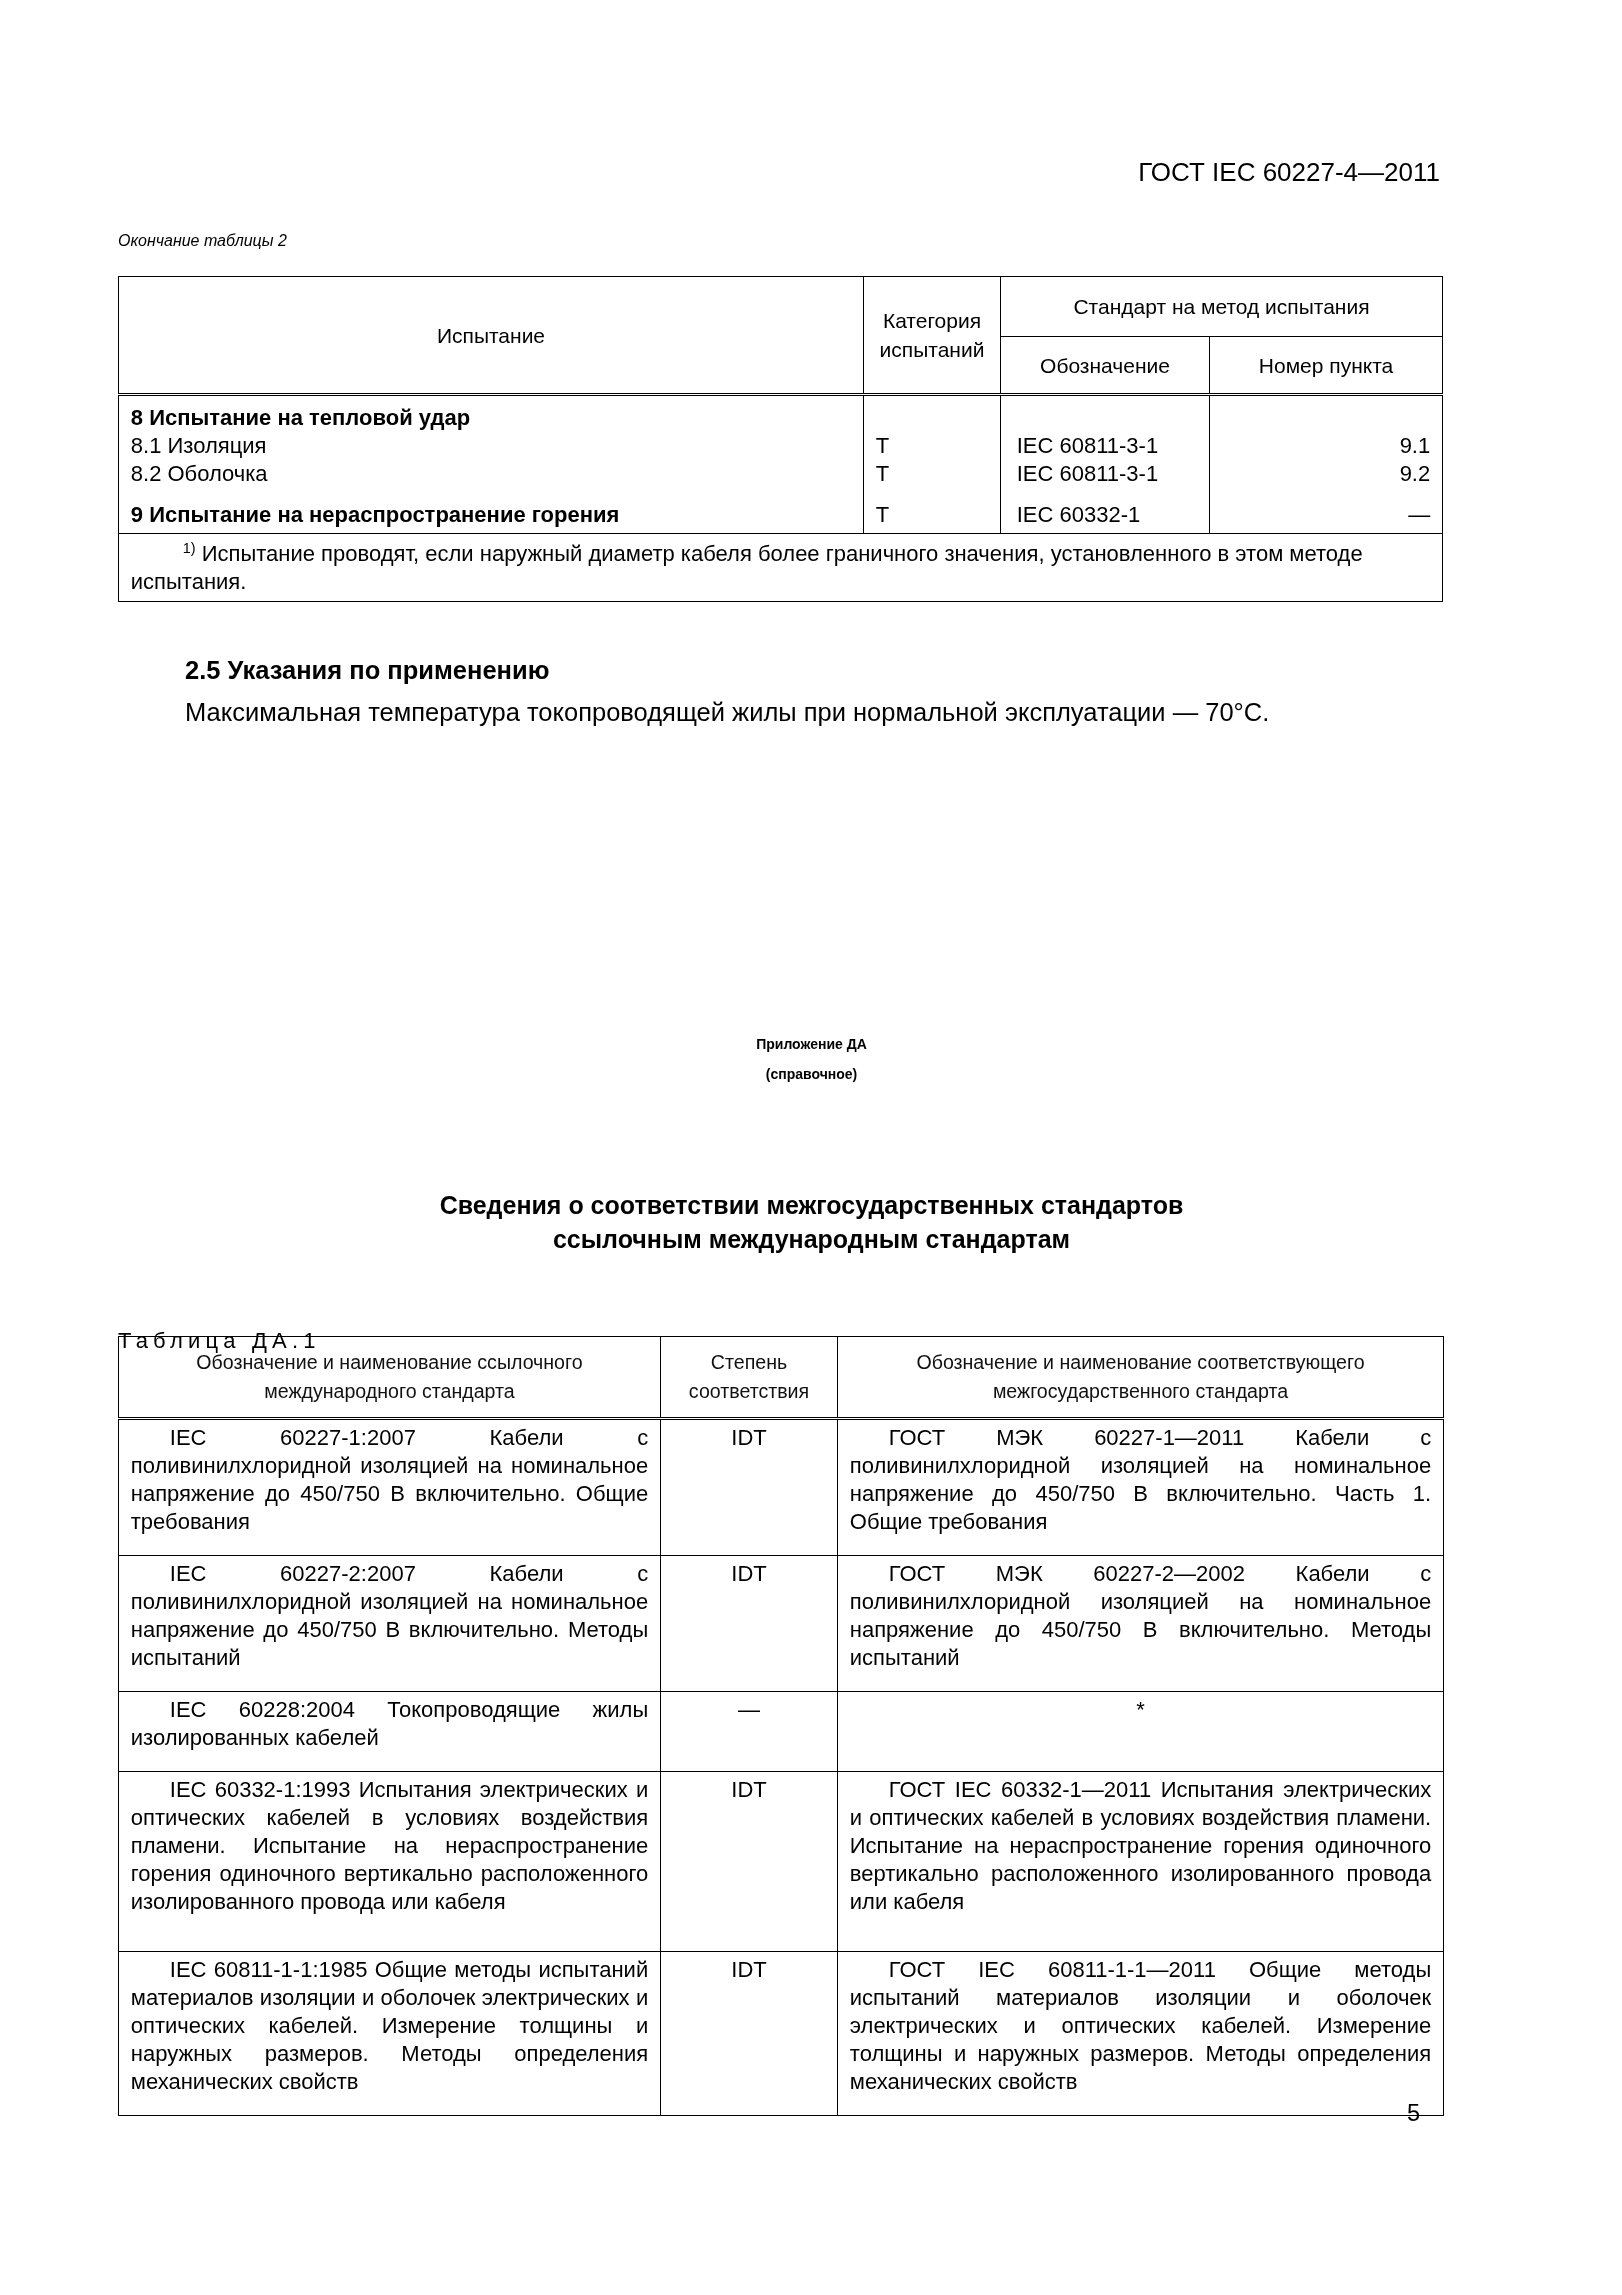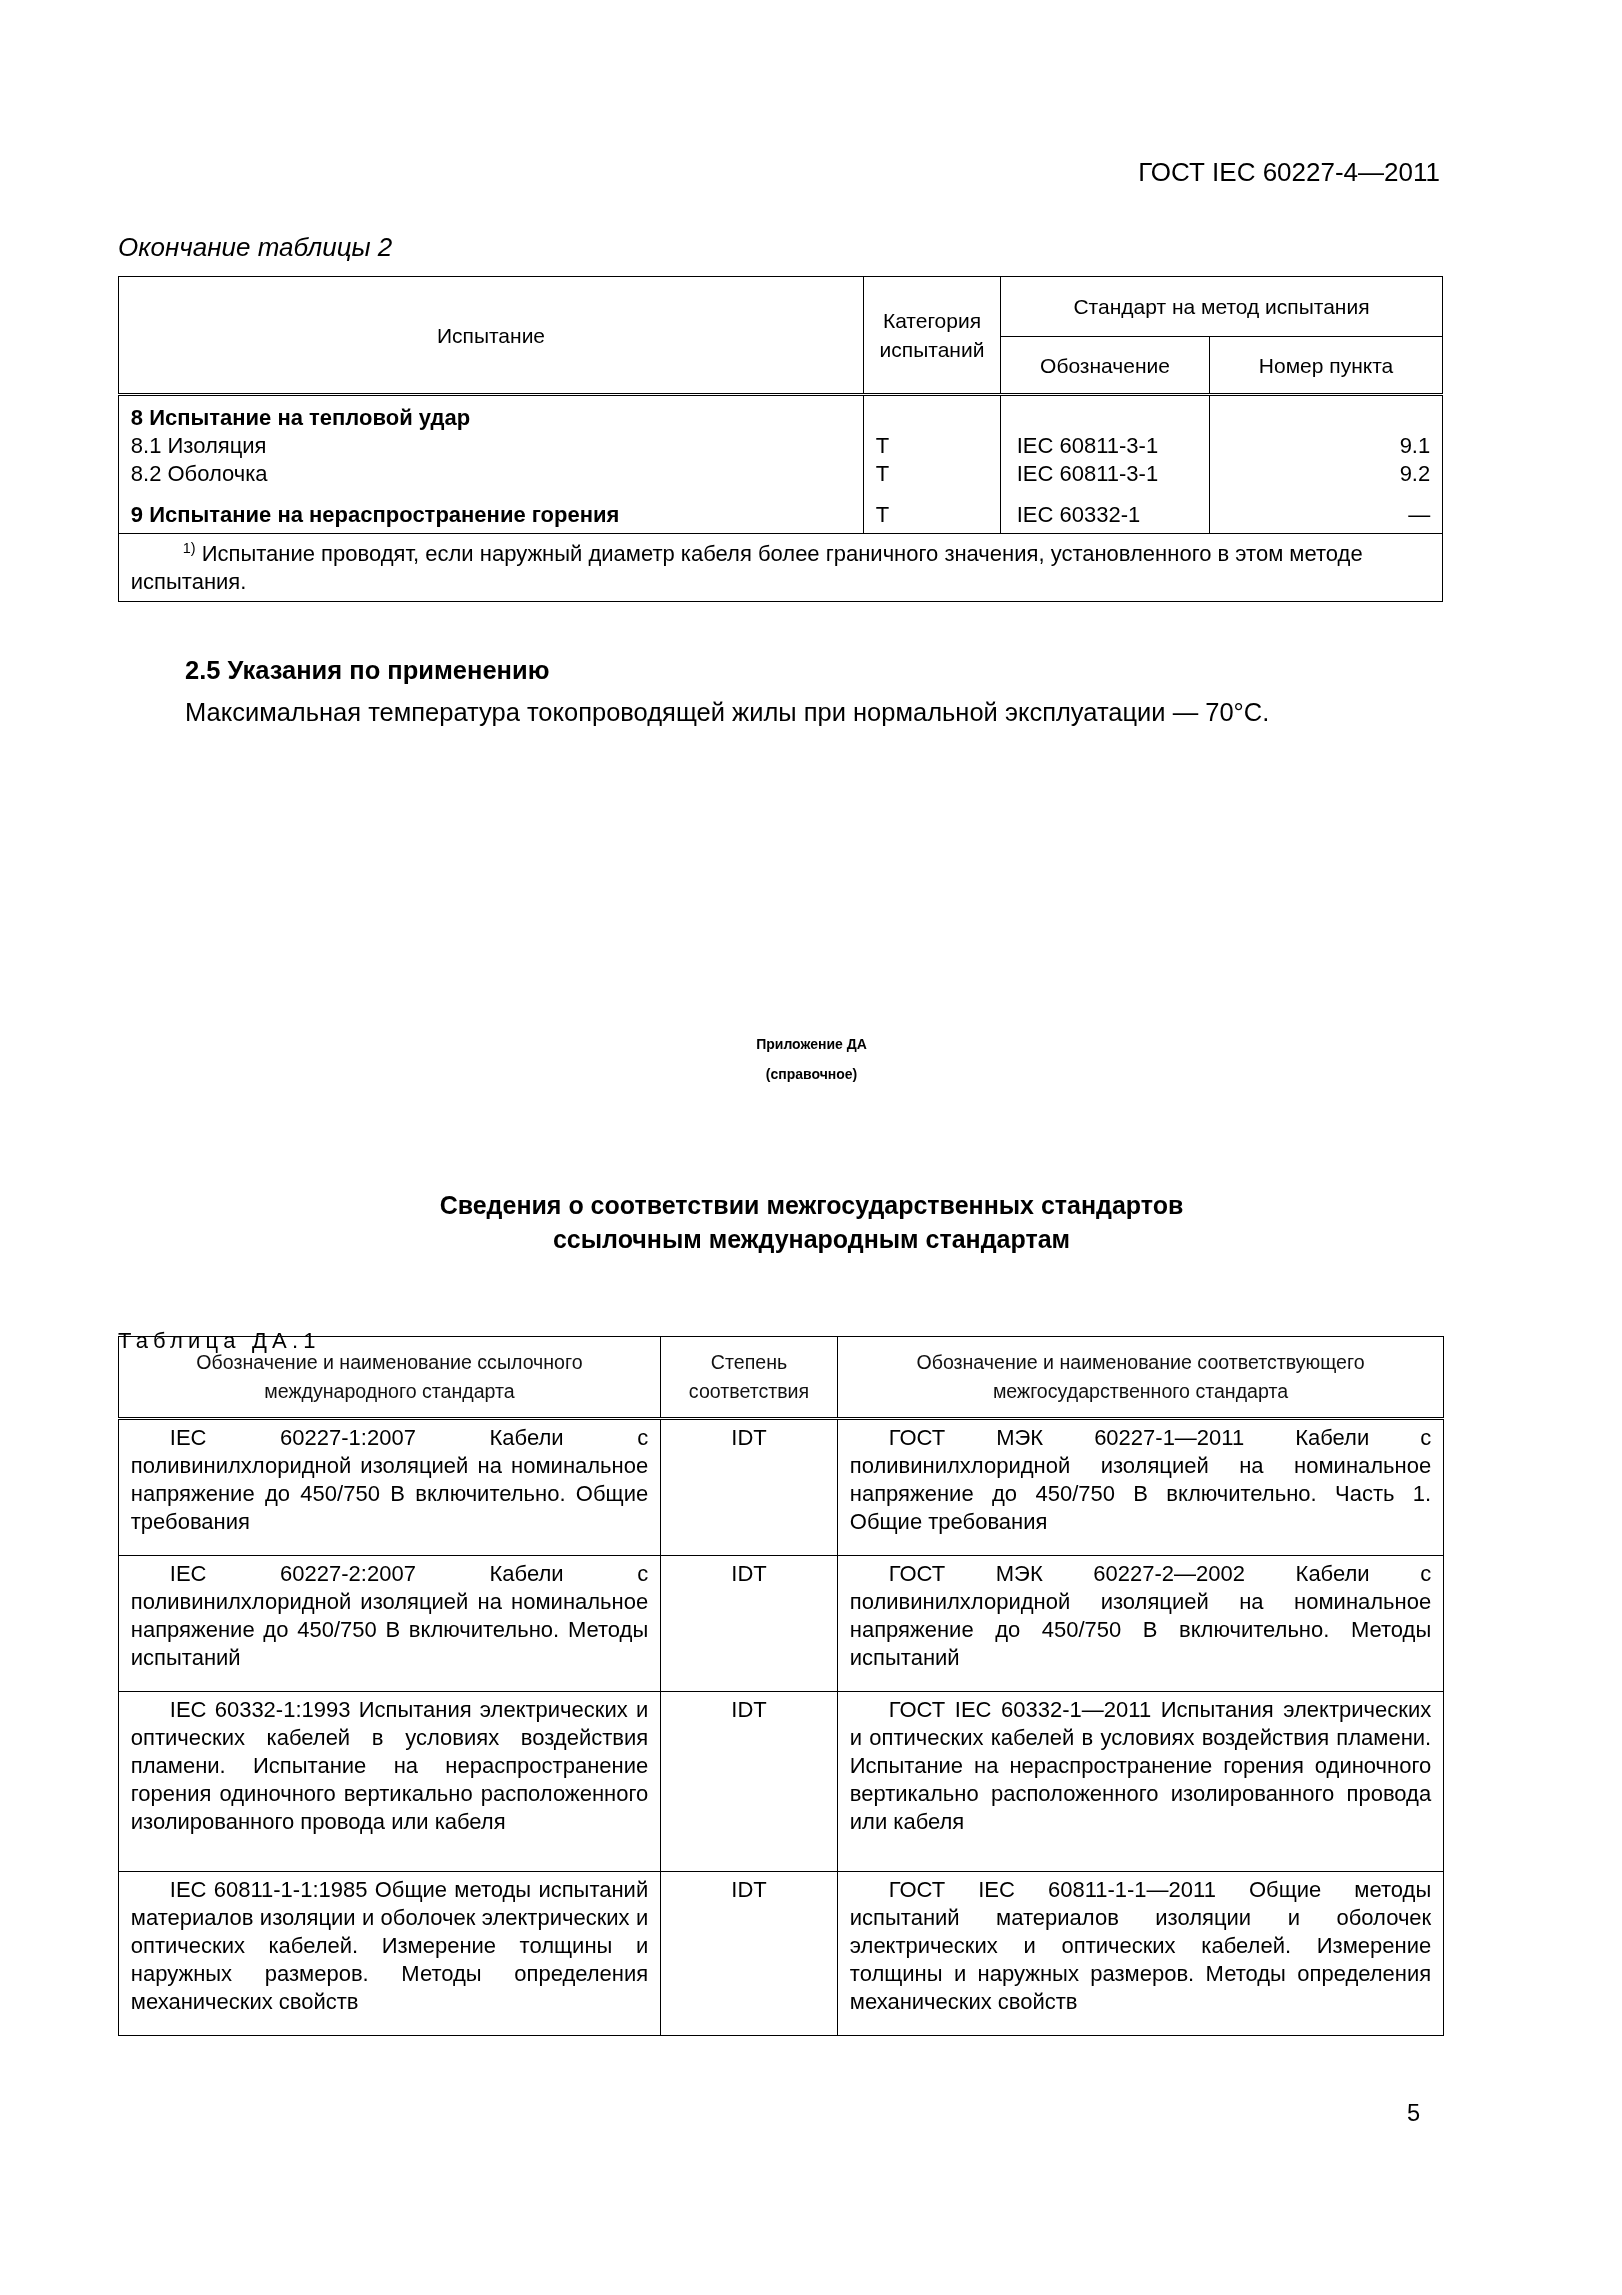--- a/index.html
+++ b/index.html
@@ -1,20 +1,20 @@
 <!DOCTYPE html>
 <html style="font-size:10.5px"><head>
 <meta charset="utf-8">
 <style>
   html, body { margin: 0; padding: 0; background: #ffffff; }
   body { width: 1623px; height: 2295px; position: relative; overflow: hidden;
          font-family: "Liberation Sans", sans-serif; color: #000; }
   .abs { position: absolute; }
   .doc-code { left: 1021px; top: 157px; width: 419px; text-align: right; font-weight: normal; font-size: 26px; }
-  .caption-italic { left: 118px; top: 232px; font-style: italic; font-size: 26px; }
+  .caption-italic { left: 118px; top: 232px; font-style: italic; font-size: 16px; }
 
   
   table { border-collapse: collapse; position: absolute; table-layout: fixed; }
   td, th { border: 1.3px solid #000; padding: 0 11.8px; vertical-align: top; font-weight: normal; }
   #t2 { left: 118px; top: 276px; width: 1325px; font-size: 22px; line-height: 28px; }
   #t2 th { text-align: center; vertical-align: middle; font-size: 21px; line-height: 29px; }
   #t2 .hdr-bottom th, #t2 th.rs { border-bottom: 3.9px double #000; }
   #t2 td.c { text-align: left; }
   #t2 td.num { text-align: right; }
   #t2 .gh { font-weight: bold; }
@@ -132,20 +132,25 @@
     <tr style="height:123px">
       <td class="txt"><span class="ind"></span><span>IEC 60227-1:2007 Кабели с поливинилхлоридной изоляцией на номинальное напряжение до 450/750 В включительно. Общие требования</span></td>
       <td class="mid">IDT</td>
       <td class="txt"><span class="ind"></span><span>ГОСТ МЭК 60227-1—2011 Кабели с поливинилхлоридной изоляцией на номинальное напряжение до 450/750 В включительно. Часть 1. Общие требования</span></td>
     </tr>
     <tr style="height:124px">
       <td class="txt"><span class="ind"></span><span>IEC 60227-2:2007 Кабели с поливинилхлоридной изоляцией на номинальное напряжение до 450/750 В включительно. Методы испытаний</span></td>
       <td class="mid">IDT</td>
       <td class="txt"><span class="ind"></span><span>ГОСТ МЭК 60227-2—2002 Кабели с поливинилхлоридной изоляцией на номинальное напряжение до 450/750 В включительно. Методы испытаний</span></td>
     </tr>
+    <tr style="height:67px">
+      <td class="txt"><span class="ind"></span><span>IEC 60228:2004 Токопроводящие жилы изолированных кабелей</span></td>
+      <td class="mid">—</td>
+      <td class="mid">*</td>
+    </tr>
     <tr style="height:180px">
       <td class="txt"><span class="ind"></span><span>IEC 60332-1:1993 Испытания электрических и оптических кабелей в условиях воздействия пламени. Испытание на нераспространение горения одиночного вертикально расположенного изолированного провода или кабеля</span></td>
       <td class="mid">IDT</td>
       <td class="txt"><span class="ind"></span><span>ГОСТ IEC 60332-1—2011 Испытания электрических и оптических кабелей в условиях воздействия пламени. Испытание на нераспространение горения одиночного вертикально расположенного изолированного провода или кабеля</span></td>
     </tr>
     <tr style="height:152px">
       <td class="txt"><span class="ind"></span><span>IEC 60811-1-1:1985 Общие методы испытаний материалов изоляции и оболочек электрических и оптических кабелей. Измерение толщины и наружных размеров. Методы определения механических свойств</span></td>
       <td class="mid">IDT</td>
       <td class="txt"><span class="ind"></span><span>ГОСТ IEC 60811-1-1—2011 Общие методы испытаний материалов изоляции и оболочек электрических и оптических кабелей. Измерение толщины и наружных размеров. Методы определения механических свойств</span></td>
     </tr>

